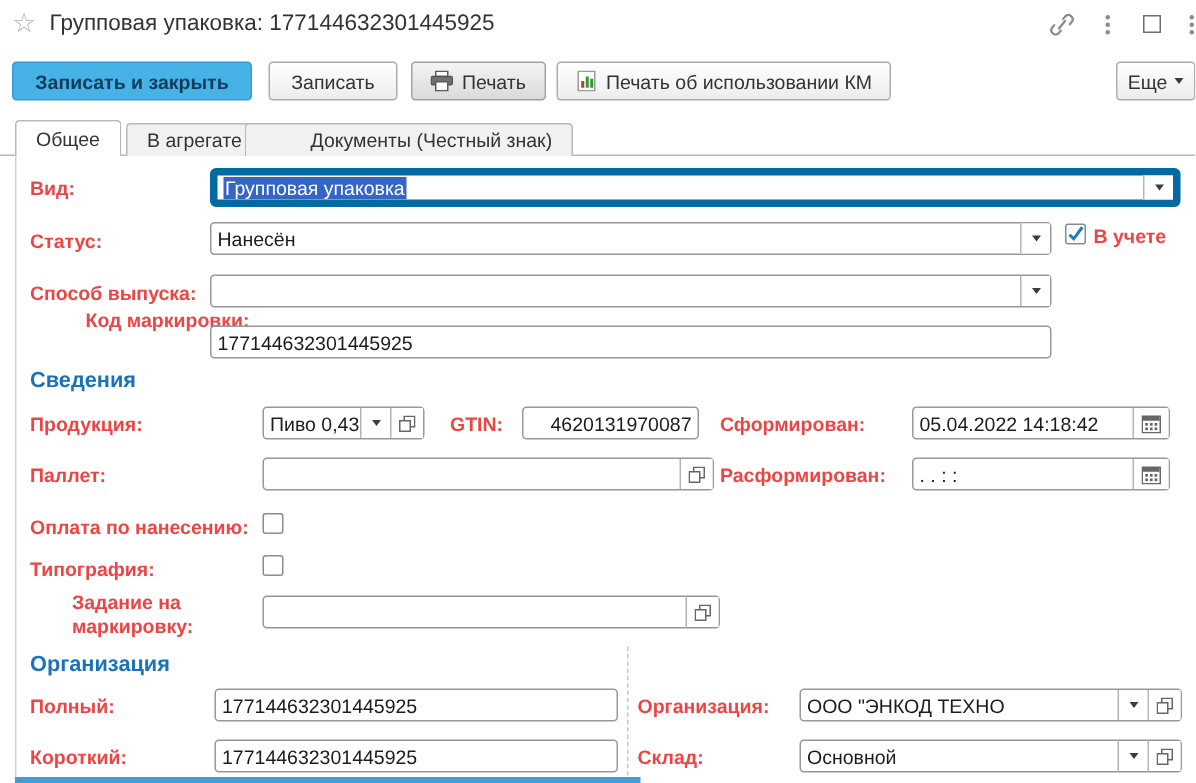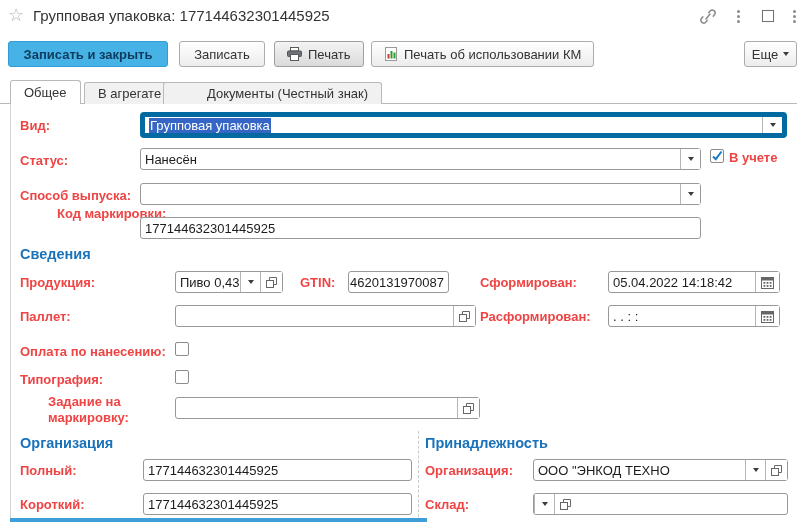--- a/index.html
+++ b/index.html
@@ -162,21 +162,21 @@
         <span class="caret"></span>
       </div>
     <div class="seg op">
       <svg width="11" height="11" viewBox="0 0 11 11" fill="none" stroke="#666">
         <rect x="0.5" y="3.5" width="7" height="7"></rect>
         <path d="M3.5 3.5 V0.5 H10.5 V7.5 H7.5"></path>
       </svg>
     </div>
   </div>
   <span class="lbl" style="left:300px;top:275px;">GTIN:</span>
-  <div class="fld" style="left:348px;top:271px;width:101px;">
+  <div class="fld" style="left:348px;top:271px;width:118px;">
     <div class="txt num">4620131970087</div>
   </div>
   <span class="lbl" style="left:480px;top:275px;">Сформирован:</span>
   <div class="fld" style="left:608px;top:271px;width:172px;">
     <div class="txt">05.04.2022 14:18:42</div>
     <div class="seg cal">
       <svg width="13" height="13" viewBox="0 0 13 13">
         <rect x="0.5" y="1.5" width="12" height="11" fill="#fff" stroke="#666"></rect>
         <rect x="1" y="2" width="11" height="2.5" fill="#666"></rect>
         <rect x="2.5" y="6" width="1.8" height="1.8" fill="#666"></rect>
@@ -238,36 +238,36 @@
   <span class="hdr" style="left:20px;top:435px;">Организация</span>
   <span class="lbl" style="left:20px;top:463px;">Полный:</span>
   <div class="fld" style="left:143px;top:459px;width:269px;">
     <div class="txt">177144632301445925</div>
   </div>
   <span class="lbl" style="left:20px;top:497px;">Короткий:</span>
   <div class="fld" style="left:143px;top:493px;width:269px;">
     <div class="txt">177144632301445925</div>
   </div>
 
-  <span class="hdr" style="left:425px;top:435px;">Принадлежность</span>
   <span class="lbl" style="left:425px;top:463px;">Организация:</span>
   <div class="fld" style="left:533px;top:459px;width:255px;">
     <div class="txt">ООО "ЭНКОД ТЕХНО</div>
     <div class="seg dd">
         <span class="caret"></span>
       </div>
     <div class="seg op">
       <svg width="11" height="11" viewBox="0 0 11 11" fill="none" stroke="#666">
         <rect x="0.5" y="3.5" width="7" height="7"></rect>
         <path d="M3.5 3.5 V0.5 H10.5 V7.5 H7.5"></path>
       </svg>
     </div>
   </div>
   <span class="lbl" style="left:425px;top:497px;">Склад:</span>
   <div class="fld" style="left:533px;top:493px;width:255px;">
+    <div class="txt">Основной</div>
     <div class="seg dd">
         <span class="caret"></span>
       </div>
     <div class="seg op">
       <svg width="11" height="11" viewBox="0 0 11 11" fill="none" stroke="#666">
         <rect x="0.5" y="3.5" width="7" height="7"></rect>
         <path d="M3.5 3.5 V0.5 H10.5 V7.5 H7.5"></path>
       </svg>
     </div>
   </div>

